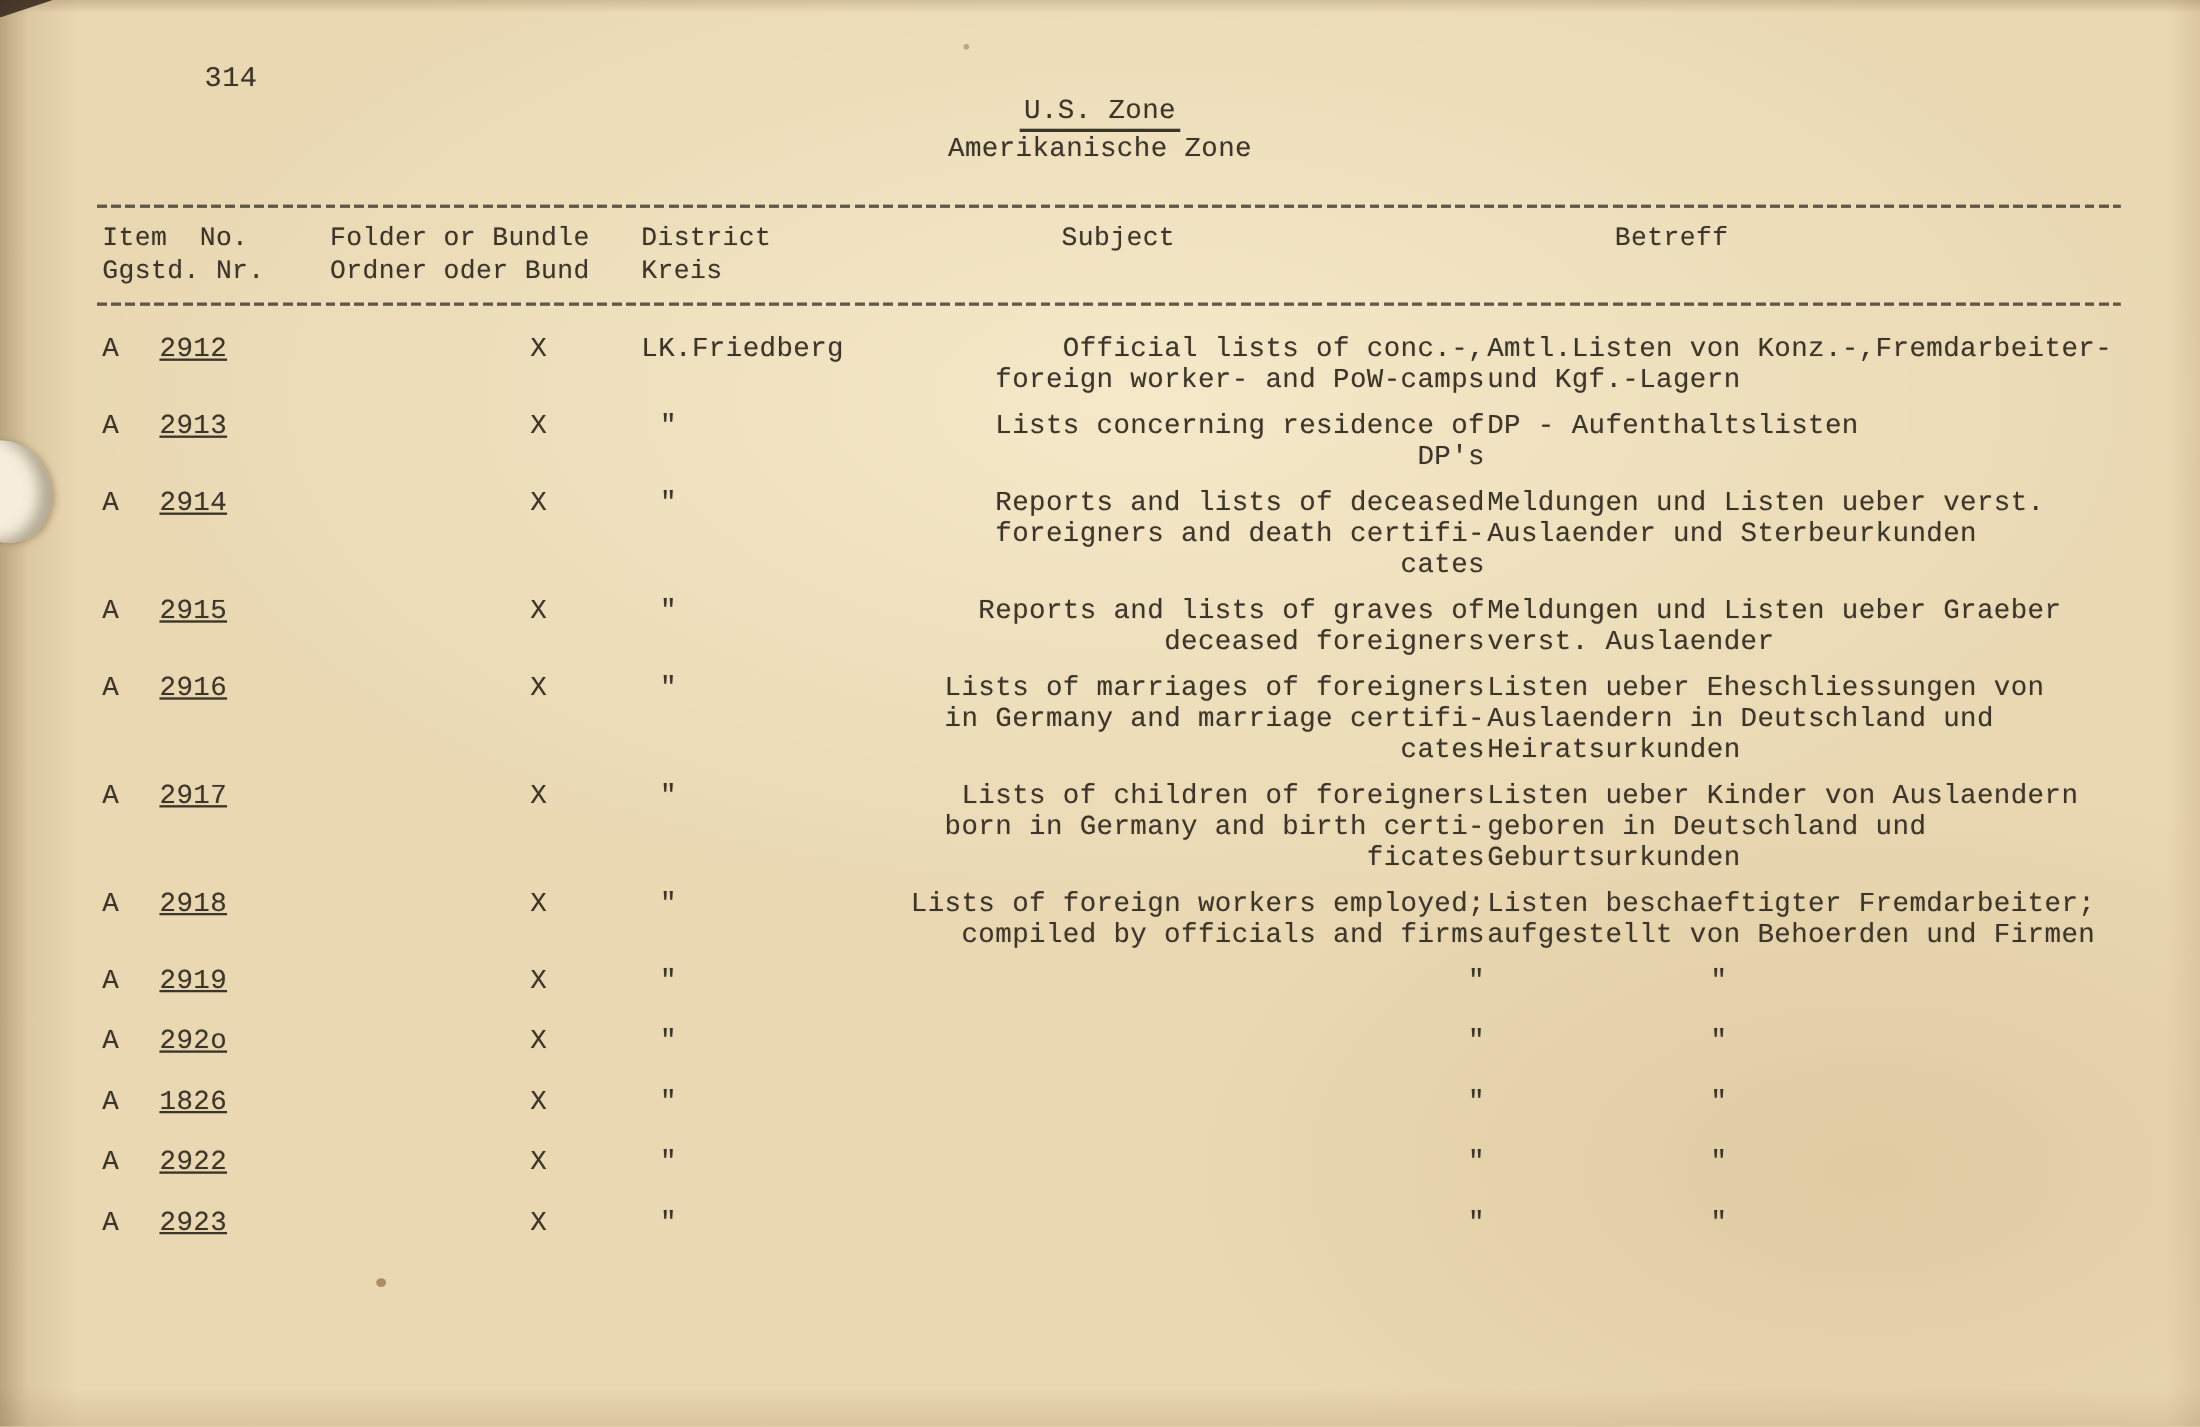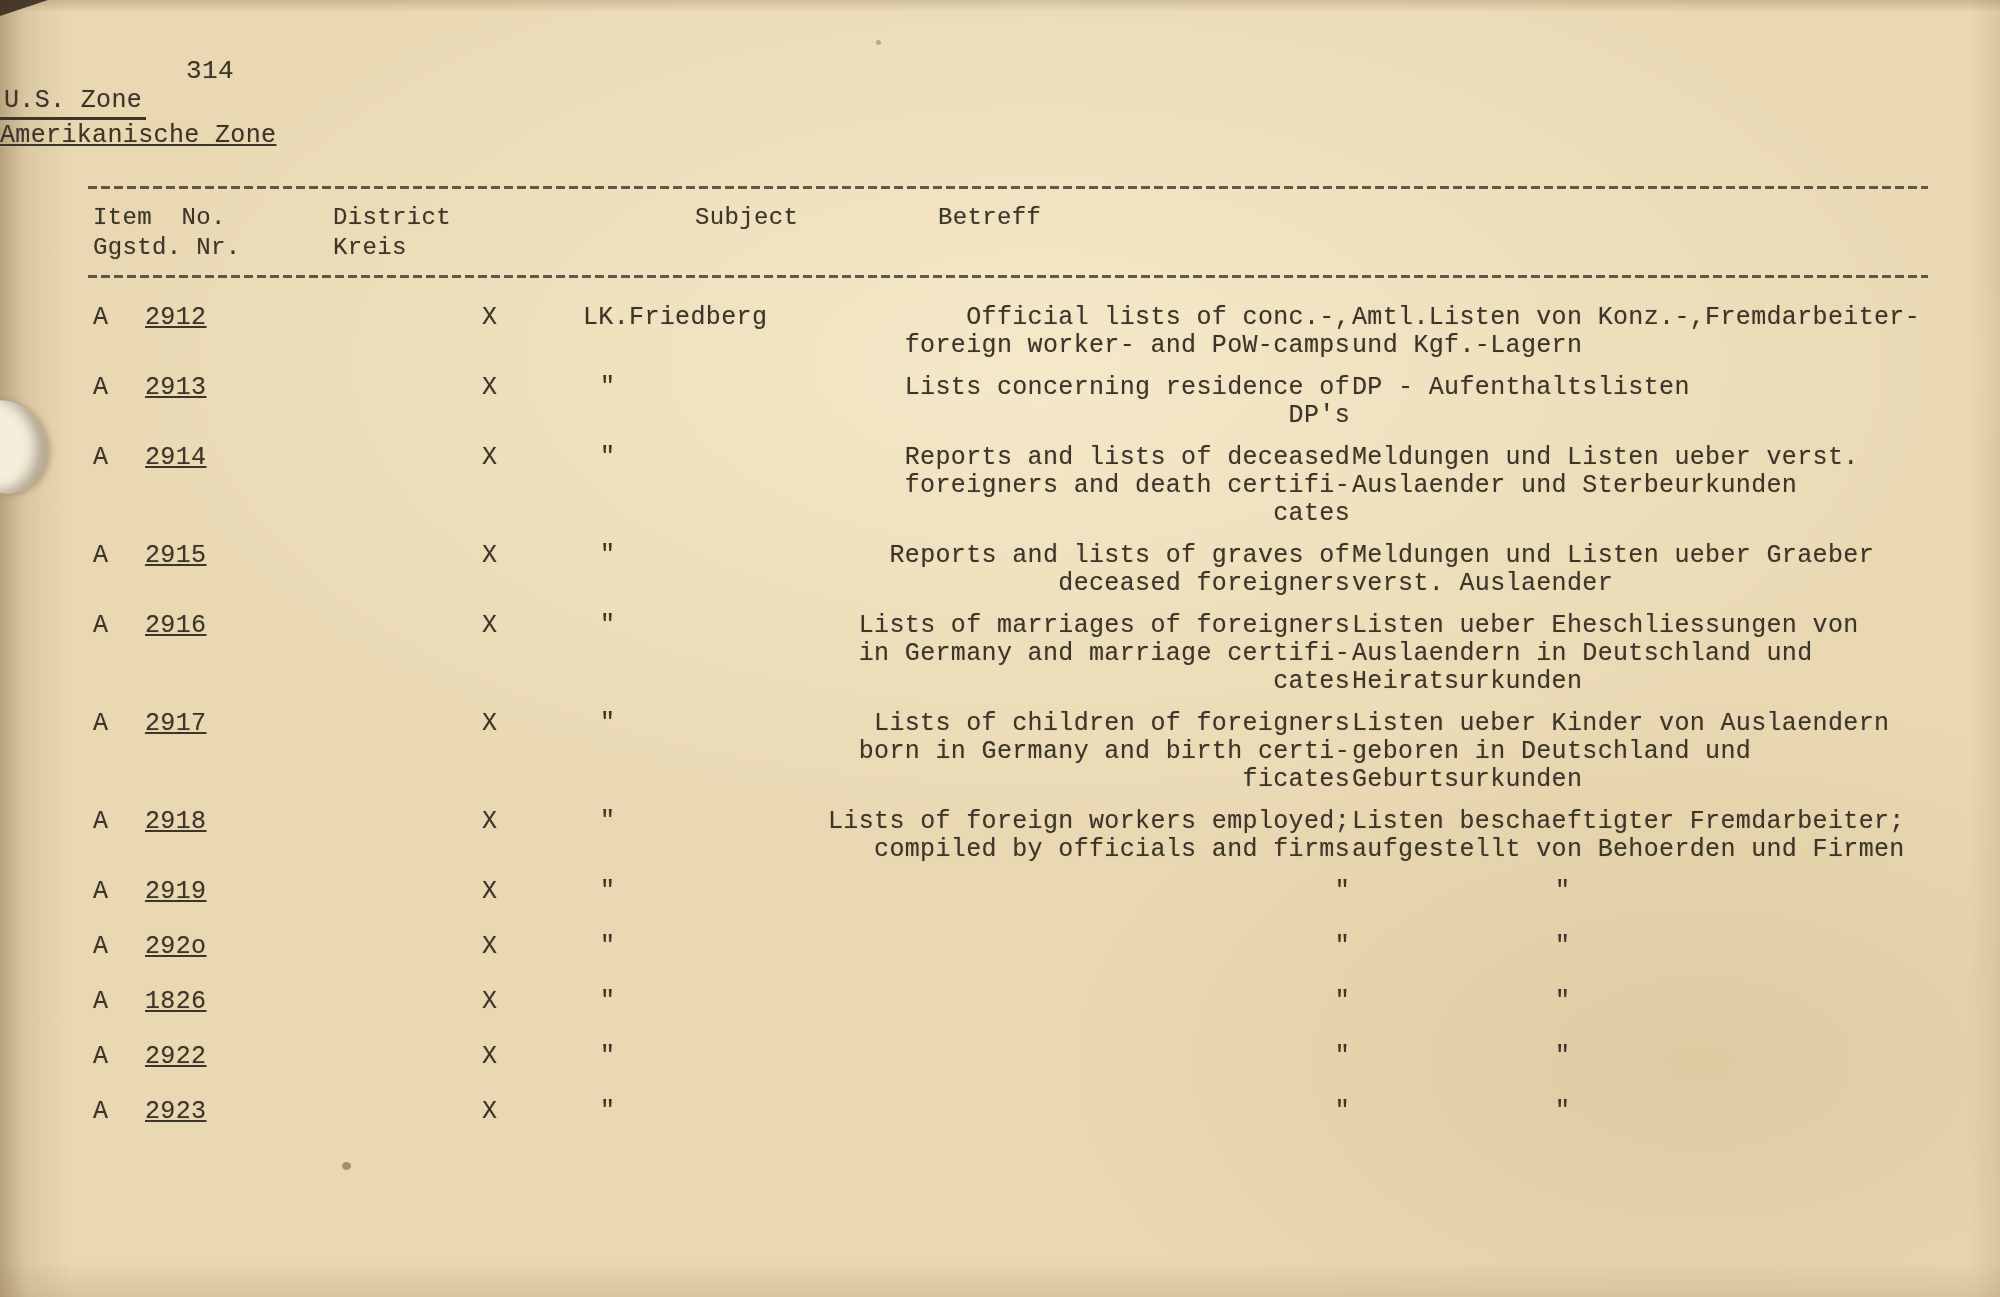--- a/index.html
+++ b/index.html
@@ -30,23 +30,23 @@
     left: 186px;
     top: 56px;
     font-size: 26px;
   }
 
   .title-block {
     position: absolute;
     top: 86px;
     left: 0;
     width: 100%;
+    text-align: center;
     font-size: 25px;
     line-height: 30px;
-    text-decoration: underline;
   }
   .zone-title {
     display: inline-block;
     border-bottom: 3px solid #3c352a;
     padding: 0 4px 1px 4px;
   }
   .zone-subtitle { margin-top: 1px; }
 
   .table-area {
     position: absolute;
@@ -150,20 +150,22 @@
     <div><span class="zone-title">U.S. Zone</span></div>
     <div class="zone-subtitle">Amerikanische Zone</div>
   </div>
 
   <div class="table-area">
     <div class="sep"></div>
 
     <div class="thead">
       <div class="h-item">Item  No.
 Ggstd. Nr.</div>
+      <div class="h-folder">Folder or Bundle
+Ordner oder Bund</div>
       <div class="h-district">District
 Kreis</div>
       <div class="h-subject">Subject</div>
       <div class="h-betreff">Betreff</div>
     </div>
 
     <div class="sep"></div>
 
     <div class="tbody">
   <div class="trow">

